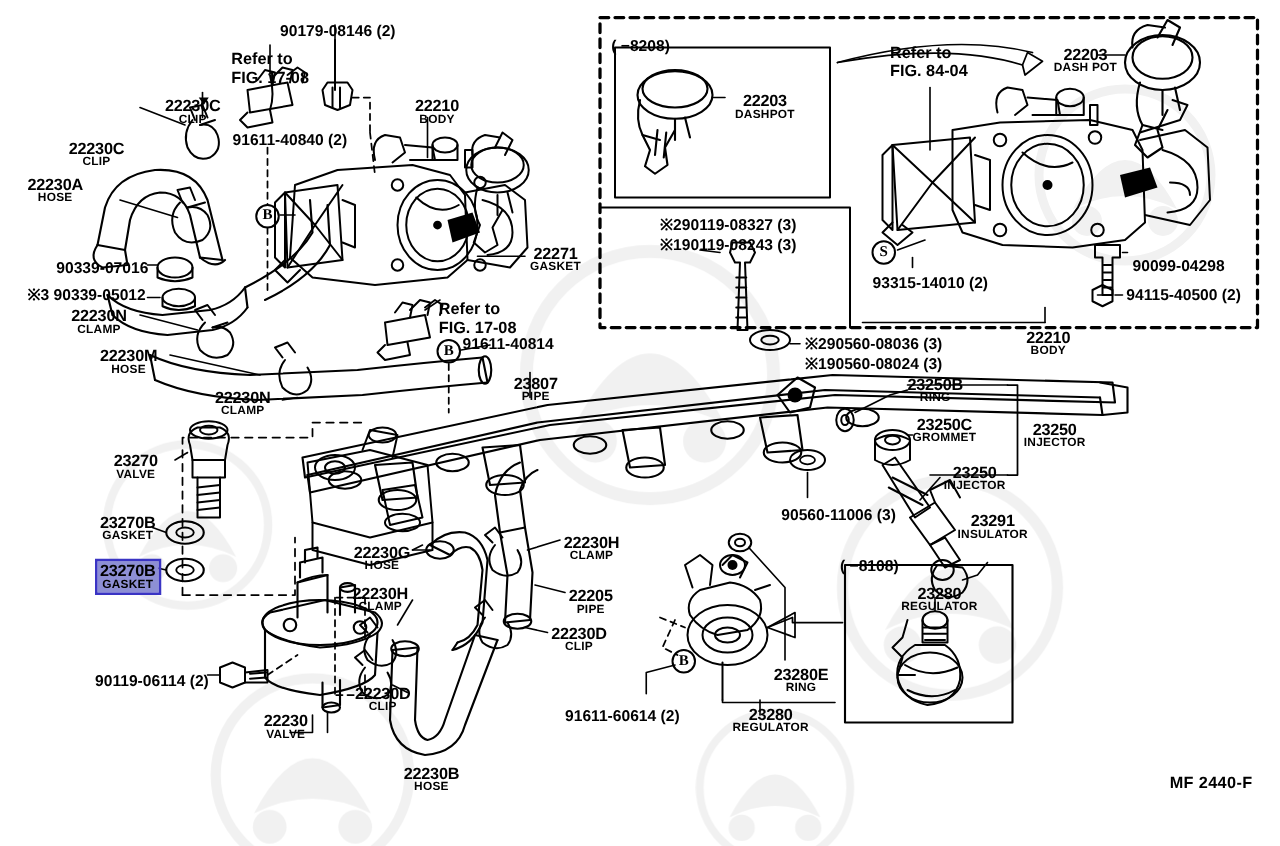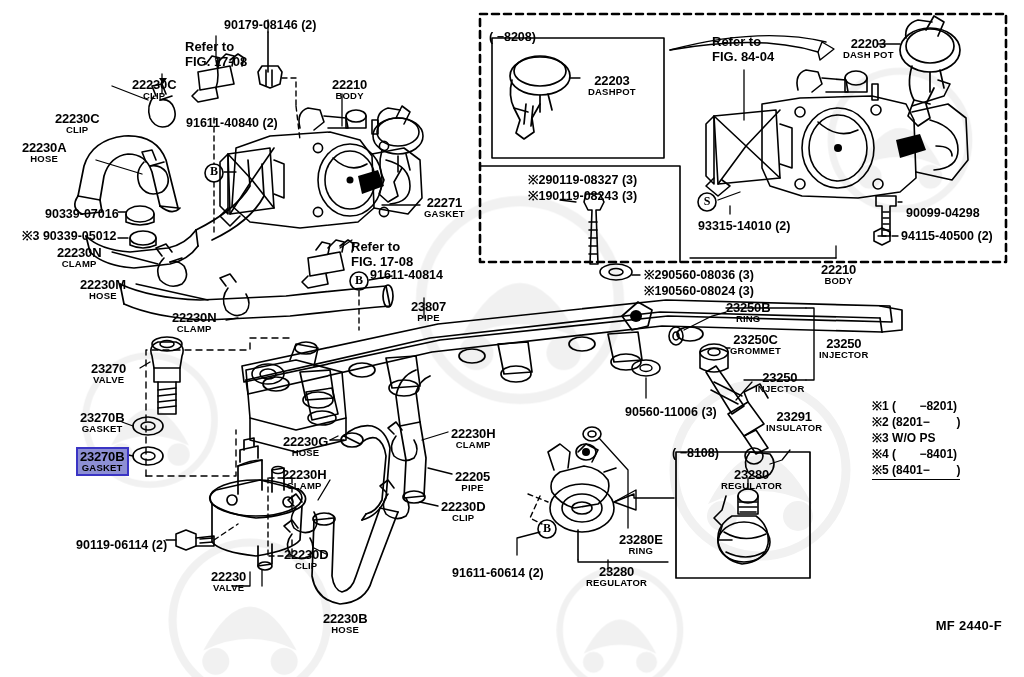--- a/index.html
+++ b/index.html
@@ -635,21 +635,21 @@
         <span class="num">22203</span>
         <span class="sub">DASH POT</span>
       </div>
       <div class="lbl" style="left: 821px; top: 263px;">
         <span class="num">22210</span>
         <span class="sub">BODY</span>
       </div>
     </div>
   <div id="refs-layer">
       <div class="ref" style="left: 224px; top: 18px;">90179-08146 (2)</div>
-      <div class="ref" style="left: 186px; top: 105px; margin-top: 11px;">91611-40840 (2)</div>
+      <div class="ref" style="left: 186px; top: 105px;">91611-40840 (2)</div>
       <div class="ref" style="left: 45px; top: 207px;">90339-07016</div>
       <div class="ref" style="left: 22px; top: 229px;">※3 90339-05012</div>
       <div class="ref" style="left: 370px; top: 268px;">91611-40814</div>
       <div class="ref" style="left: 528px; top: 173px;">※290119-08327 (3)</div>
       <div class="ref" style="left: 528px; top: 189px;">※190119-08243 (3)</div>
       <div class="ref" style="left: 644px; top: 268px;">※290560-08036 (3)</div>
       <div class="ref" style="left: 644px; top: 284px;">※190560-08024 (3)</div>
       <div class="ref" style="left: 625px; top: 405px;">90560-11006 (3)</div>
       <div class="ref" style="left: 698px; top: 219px;">93315-14010 (2)</div>
       <div class="ref" style="left: 906px; top: 206px;">90099-04298</div>
@@ -675,23 +675,16 @@
       <div class="ref" style="left: 489px; top: 30px;">(      −8208)</div>
       <div class="ref" style="left: 672px; top: 446px;">(      −8108)</div>
     </div>
   <div id="circles-layer">
       <div style="position: absolute; left: 208px; top: 164px; width: 12px; text-align: center; font: bold 12px &quot;Liberation Serif&quot;, serif; color: rgb(0, 0, 0);">B</div>
       <div style="position: absolute; left: 353px; top: 273px; width: 12px; text-align: center; font: bold 12px &quot;Liberation Serif&quot;, serif; color: rgb(0, 0, 0);">B</div>
       <div style="position: absolute; left: 541px; top: 521px; width: 12px; text-align: center; font: bold 12px &quot;Liberation Serif&quot;, serif; color: rgb(0, 0, 0);">B</div>
       <div style="position: absolute; left: 701px; top: 194px; width: 12px; text-align: center; font: bold 12px &quot;Liberation Serif&quot;, serif; color: rgb(0, 0, 0);">S</div>
     </div>
 
-  <div id="notes">
-      <div class="row"><span class="mk">※1</span><span> (       −8201)</span></div>
-      <div class="row"><span class="mk">※2</span><span> (8201−        )</span></div>
-      <div class="row"><span class="mk">※3</span><span> W/O PS</span></div>
-      <div class="row"><span class="mk">※4</span><span> (       −8401)</span></div>
-      <div class="row"><span class="mk">※5</span><span> (8401−        )</span></div>
-    </div>
 
   <div id="code">MF 2440-F</div>
 
 </div>
 
 </body></html>

